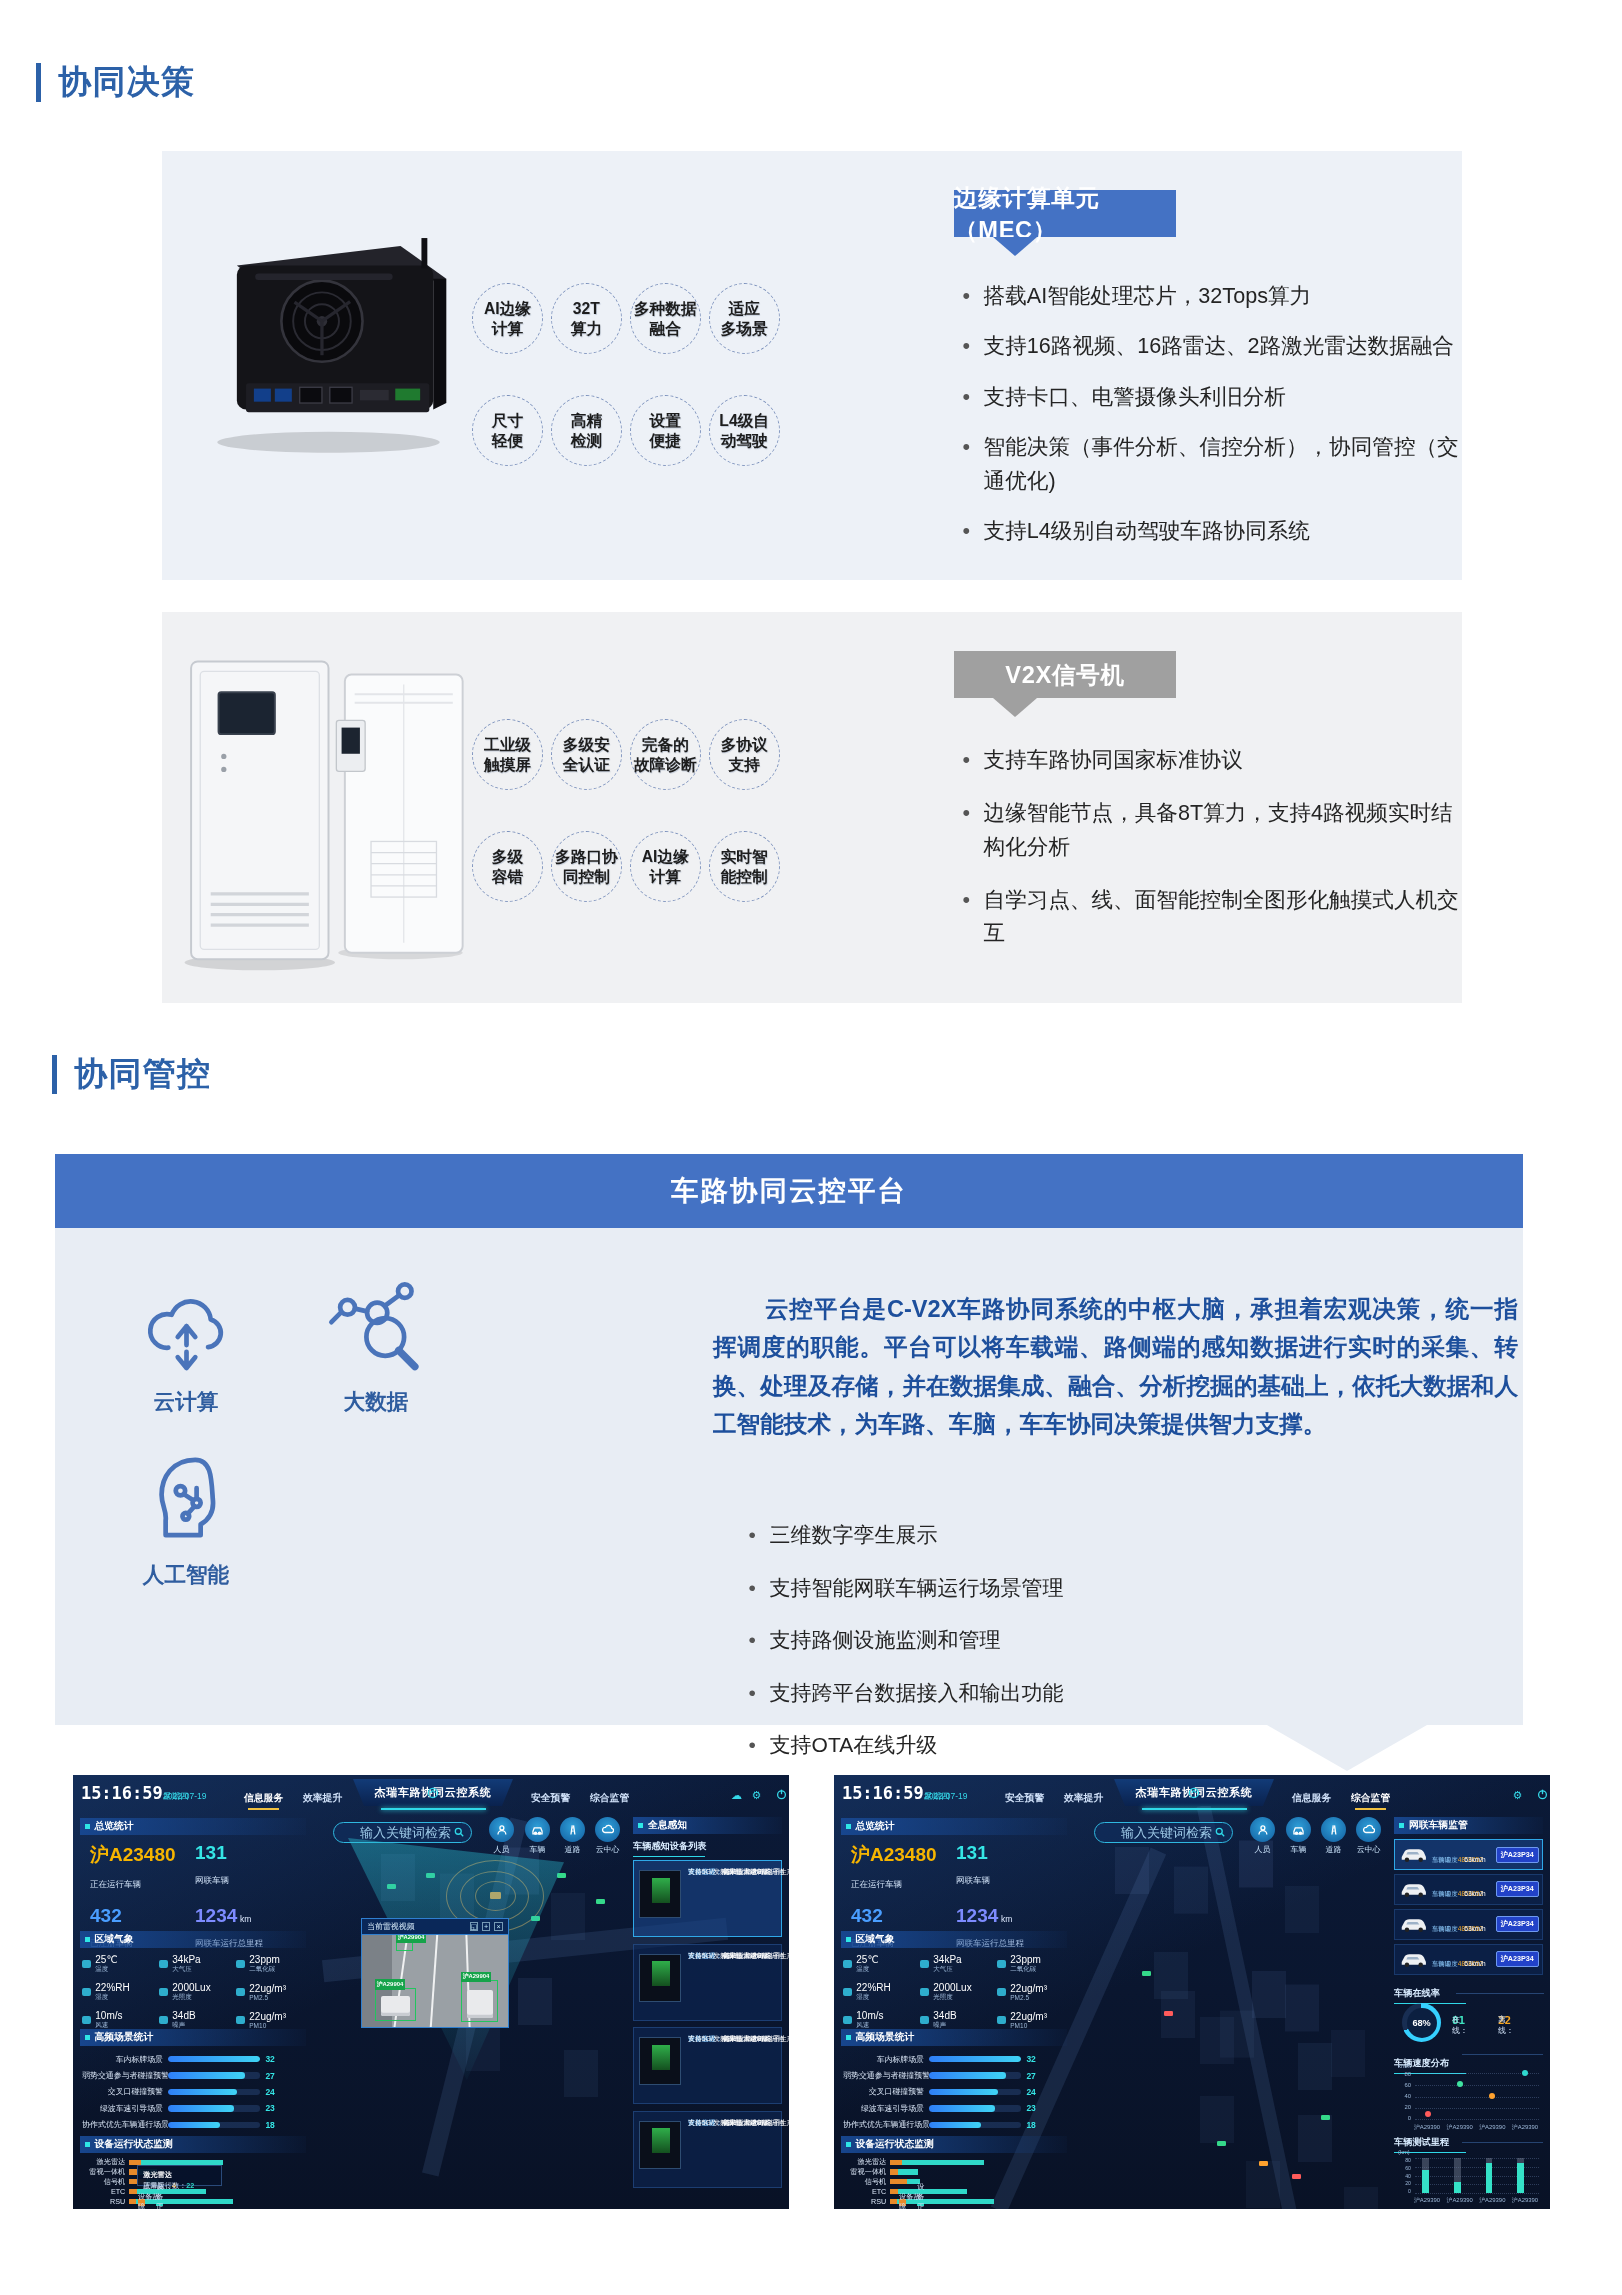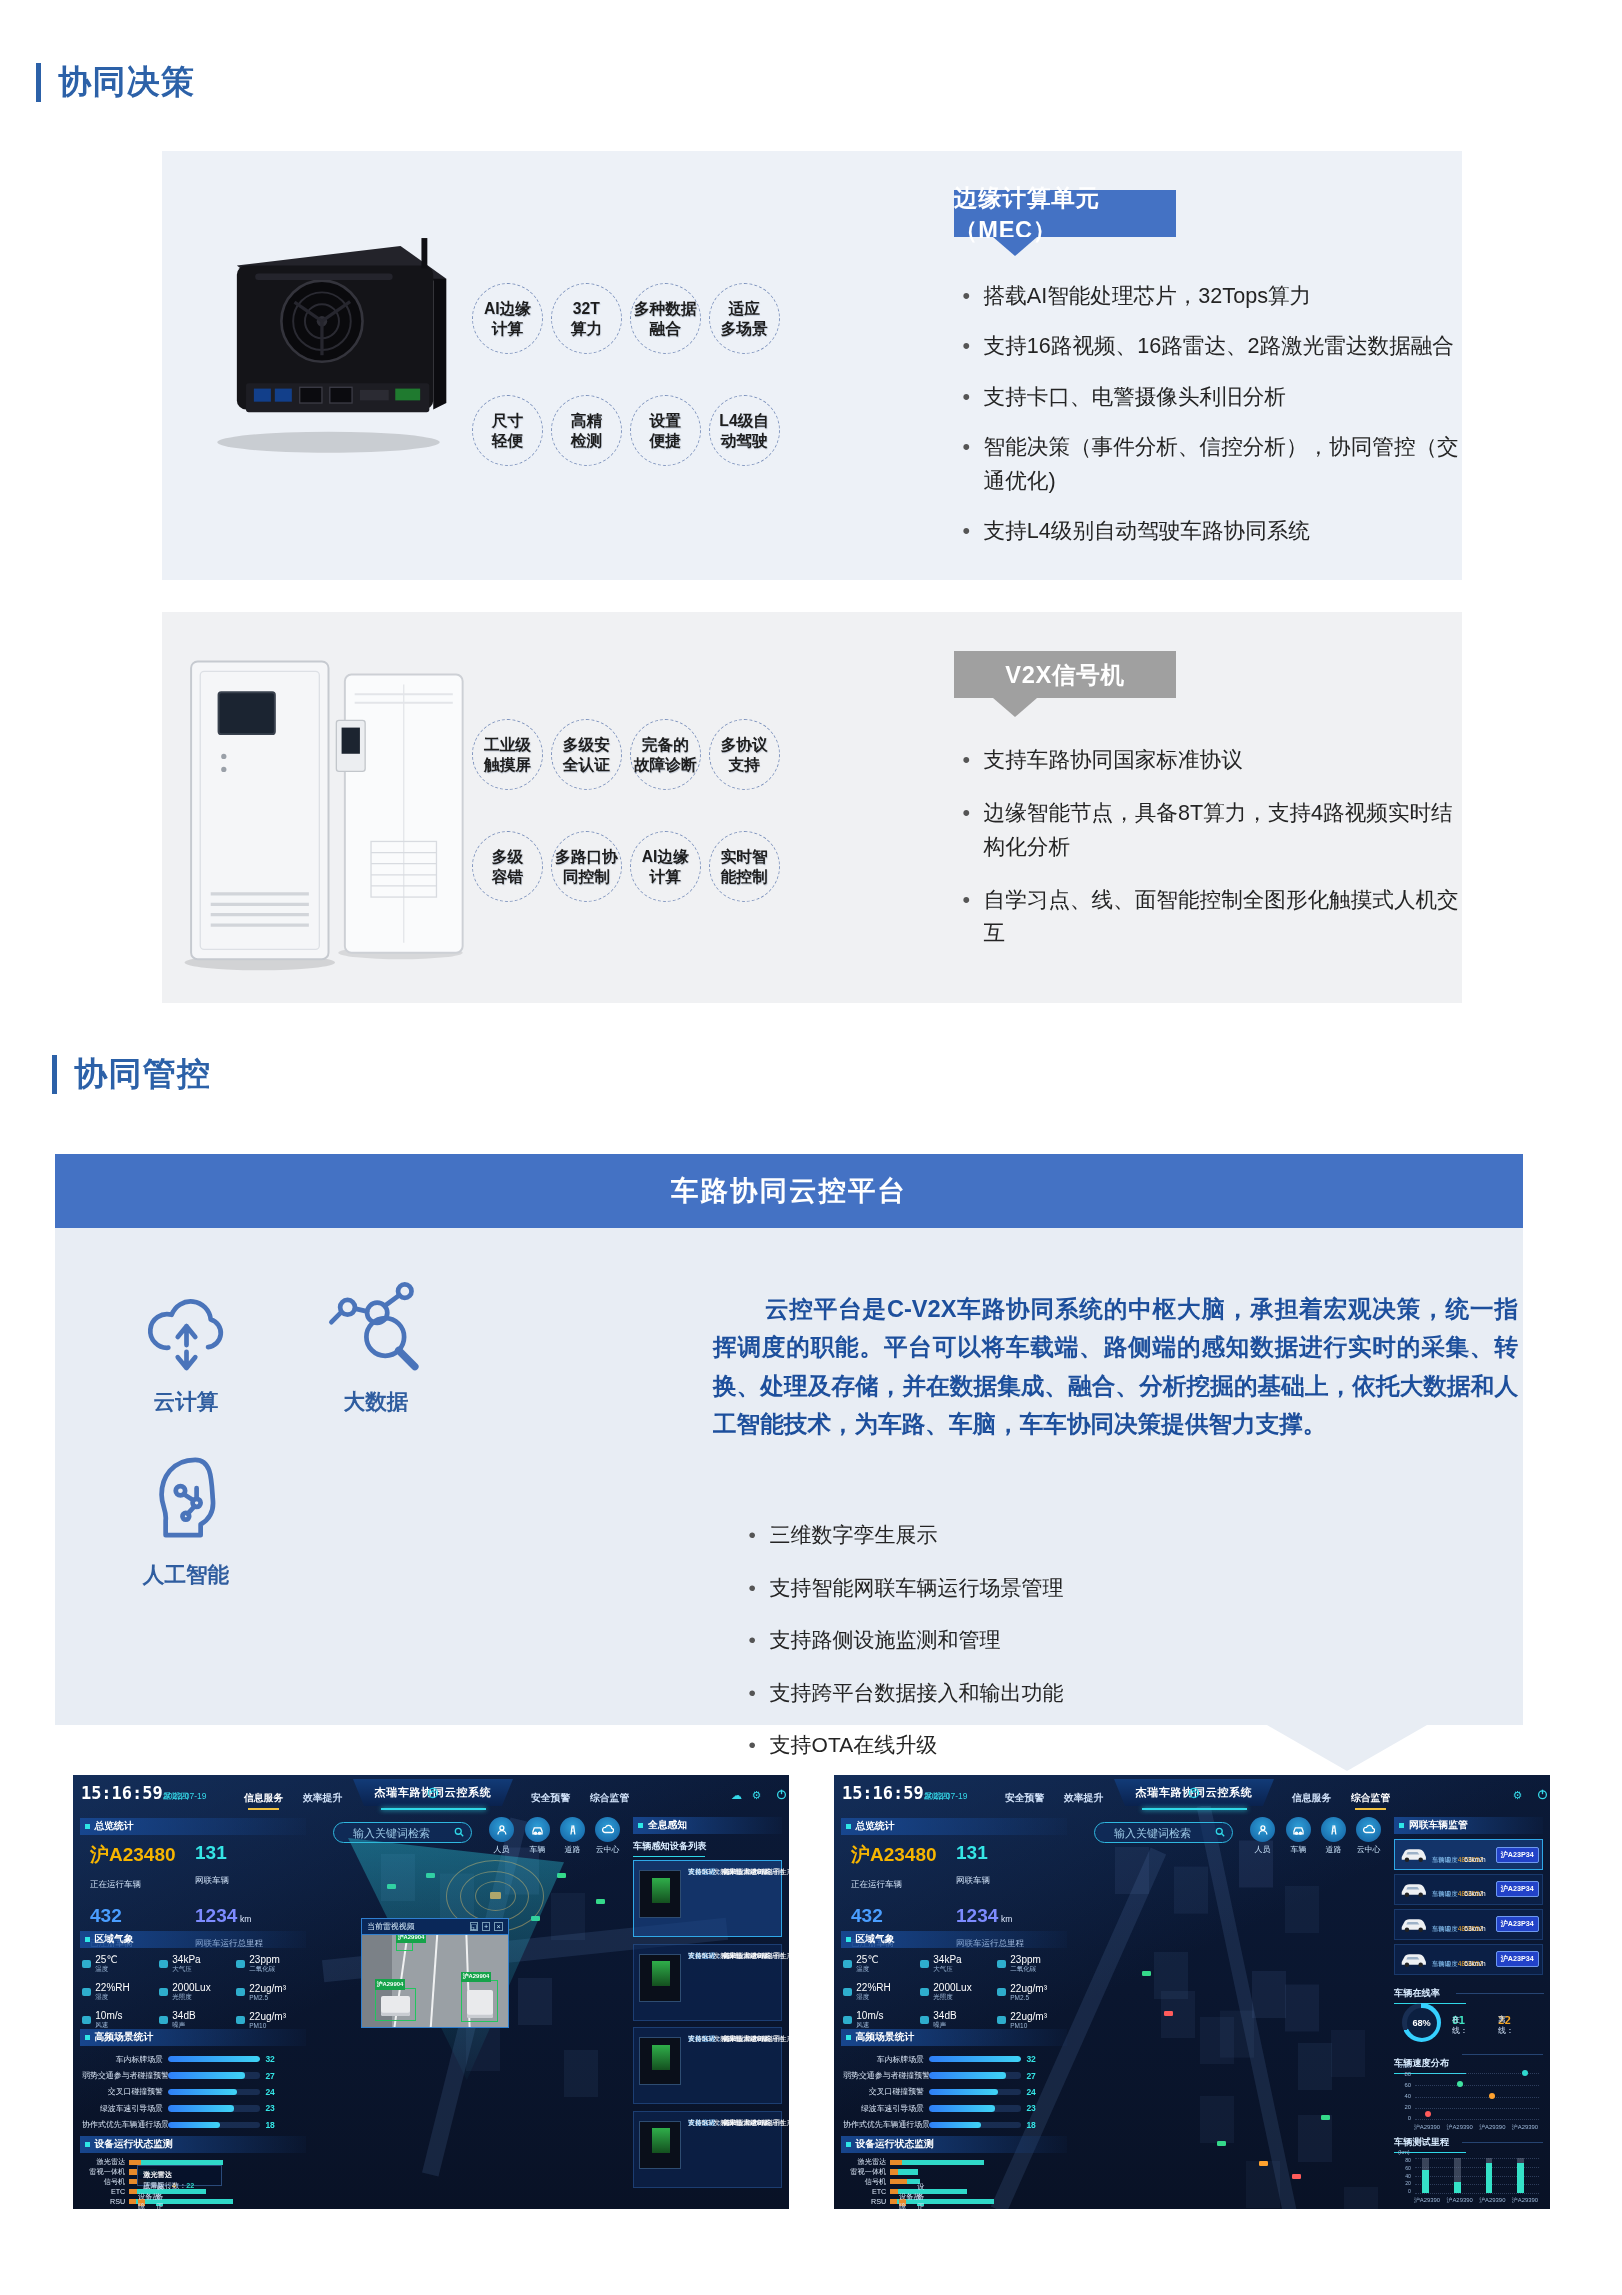--- a/index.html
+++ b/index.html
@@ -58,21 +58,21 @@
   .dh-date{left:90px;top:15.7px;font-size:8.5px;color:#35d8e8;width:105px}
   .tab{top:17px;font-size:9.8px;font-weight:bold;color:#cfe0f8;white-space:nowrap}
   .tab.active{color:#fff}
   .tab.active::after{content:"";position:absolute;left:3.9px;right:3.9px;bottom:-5.2px;height:2px;background:#f0c040}
   .brandbox{left:280px;top:3.9px;width:160px;height:27.5px;background:linear-gradient(180deg,#123b78,#0a224e);clip-path:polygon(0 0,100% 0,93% 100%,7% 100%);display:flex;align-items:center;justify-content:center;gap:4.6px}
   .brandbox .bt{position:static;font-size:11px;font-weight:bold;color:#fff;letter-spacing:0.7px;white-space:nowrap}
   .brandline{left:308px;top:33px;width:105px;height:2px;background:#2fd8e8;box-shadow:0 0 5.2px #2fd8e8}
   .hicon{top:14.4px;width:13px;height:13px;color:#35d8e8;font-size:11px;text-align:center}
 
   .searchpill{left:260px;top:47px;width:139px;height:21px;border:0.7px solid #2fb8e0;border-radius:10.5px;background:rgba(16,50,100,.55);display:flex;align-items:center}
-  .searchpill input{position:static;flex:1;background:transparent;border:none;outline:none;color:#bfe3f5;font-size:11px;padding-left:19px;width:98px}
+  .searchpill input{position:static;flex:1;background:transparent;border:none;outline:none;color:#bfe3f5;font-size:13px;padding-left:26px;width:98px}
   .searchpill input::placeholder{color:#9fcbe8}
   .qbtn{top:42px;width:25px;height:25px;border-radius:50%;background:radial-gradient(circle at 50% 40%,#2e9fd8,#135d9e);display:flex;align-items:center;justify-content:center}
   .qlbl{top:69px;width:37px;text-align:center;font-size:7.9px;color:#cfe8ff}
 
   .pnl-h{display:flex;align-items:center;gap:4.6px;height:17px;padding-left:5.2px;background:linear-gradient(90deg,rgba(24,72,146,.95),rgba(24,72,146,.05));color:#fff;font-weight:bold;font-size:9.8px;white-space:nowrap}
   .pnl-h::before{content:"";width:5.2px;height:5.2px;background:#2ee6e6}
 
   .stat-v{position:static;font-size:19px;font-weight:bold}
   .stat-u{position:static;font-size:8.5px;color:#dfeaff;margin-left:2.6px}
   .stat-l{position:static;font-size:8.5px;color:#cfe0f5;margin-top:11px}

